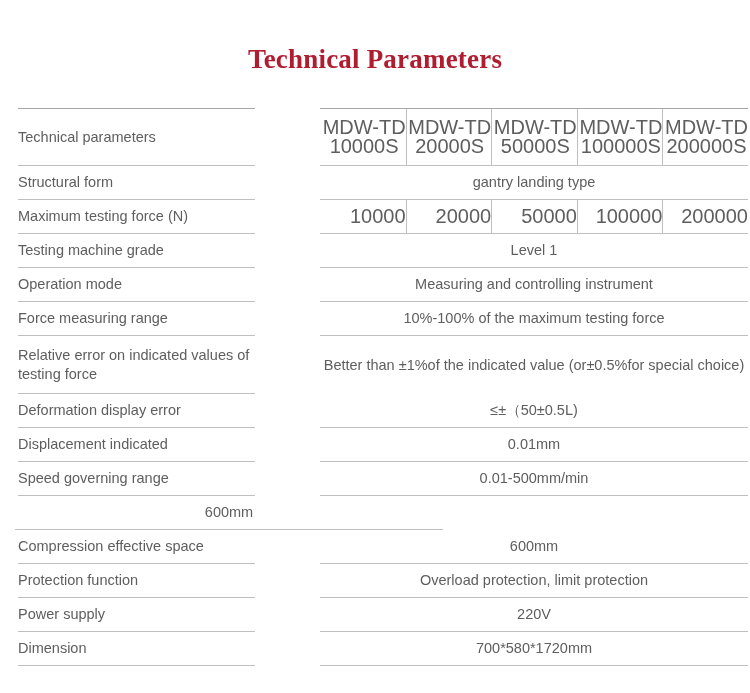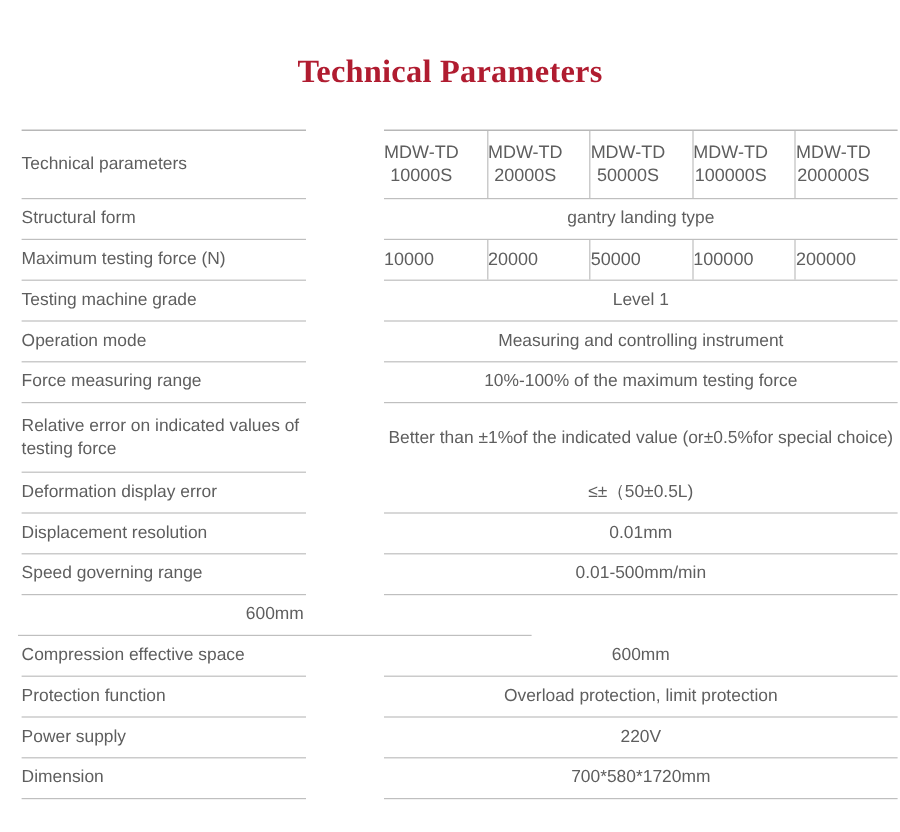--- a/index.html
+++ b/index.html
@@ -102,24 +102,24 @@
   }
   .subcells {
     display: flex;
     width: 100%;
     height: 100%;
   }
   .subcell {
     flex: 1 1 20%;
     display: flex;
     align-items: center;
-    justify-content: flex-start;
+    justify-content: flex-end;
     text-align: center;
     border-left: 1px solid #bfbfbf;
-    font-size: 15px;
+    font-size: 20px;
     line-height: 19px;
     padding: 2px 0;
   }
   .subcell:first-child { border-left: none; }
   .subcell .two-line {
     display: flex;
     flex-direction: column;
     align-items: center;
     justify-content: center;
   }
@@ -276,21 +276,21 @@
         <div class="value-inner">
           <span>≤±（50±0.5L)</span>
         </div>
       </div>
     </div>
 
 
     <div class="row h-std">
       <div class="label-cell">
         <div class="label-inner">
-          <span>Displacement resolution</span>
+          <span>Displacement indicated</span>
         </div>
       </div>
       <div class="value-cell">
         <div class="value-inner">
           <span>0.01mm</span>
         </div>
       </div>
     </div>
 
     <div class="row h-std">

